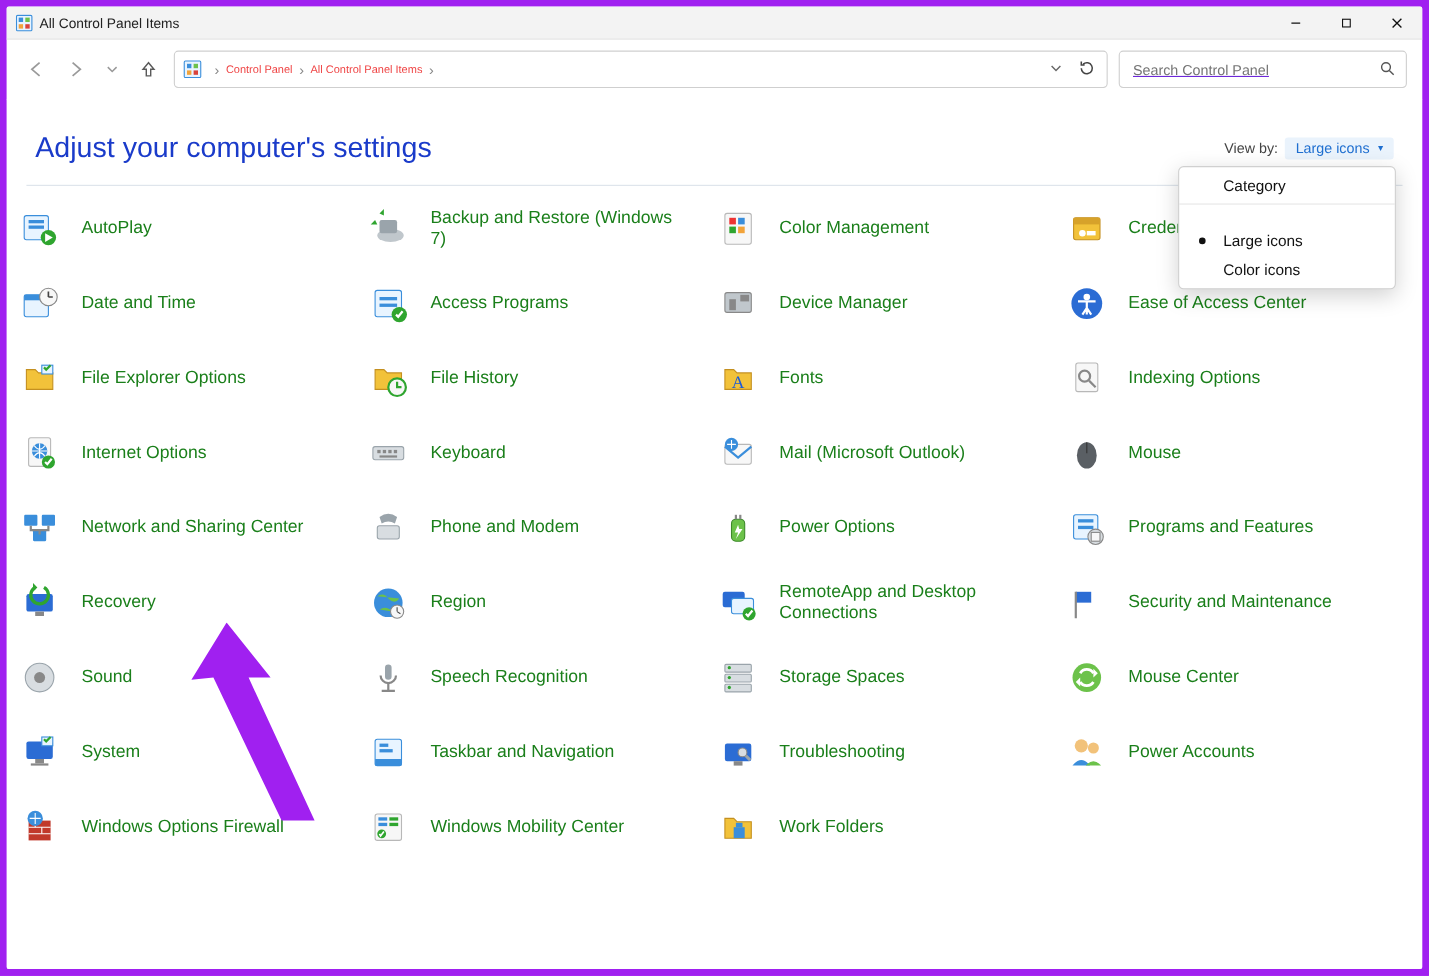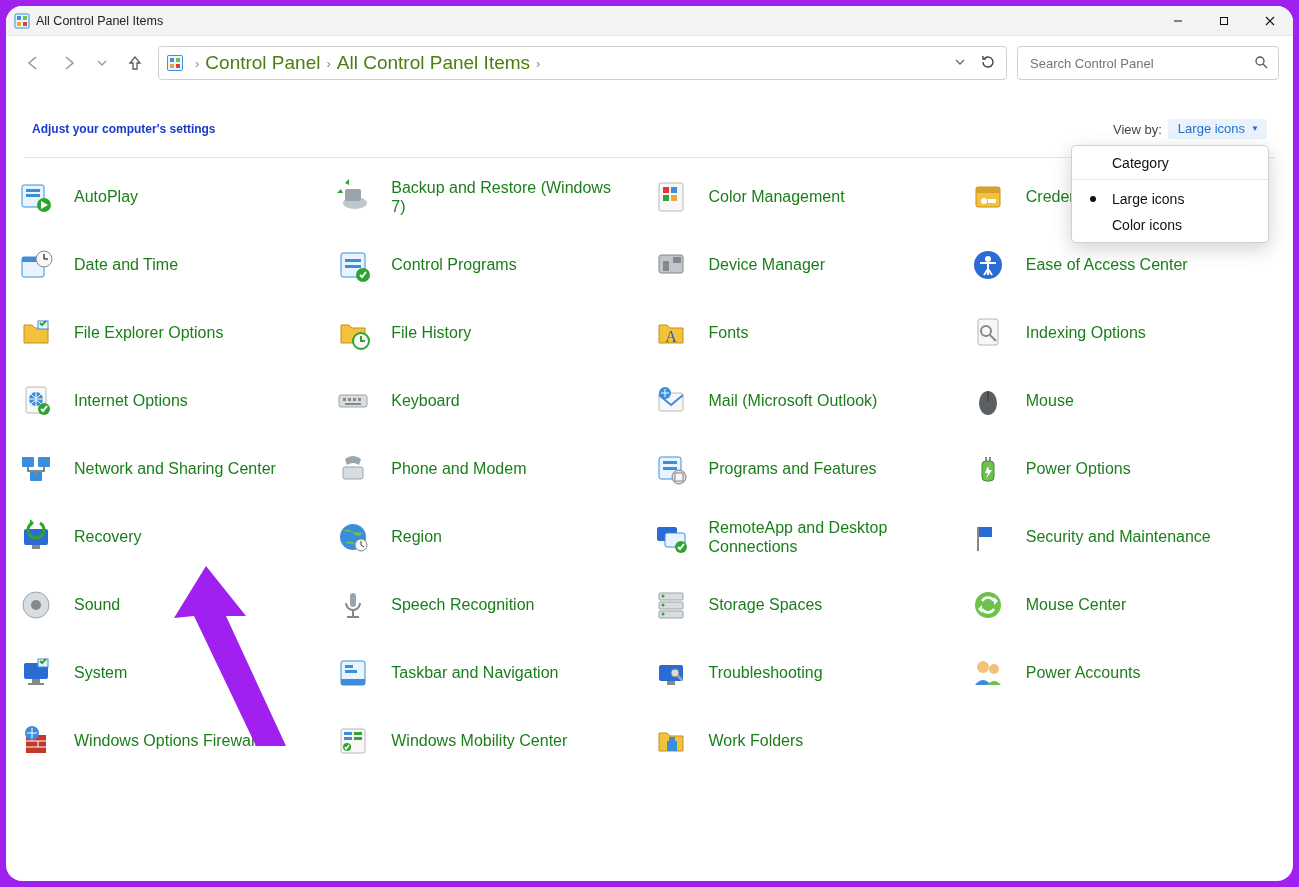--- a/index.html
+++ b/index.html
@@ -13,21 +13,21 @@
   
   .frame {
     background: #a020f0;
     padding: 6px;
     width: 1299px; height: 887px;
     position: relative;
   }
   .window {
     background: #fff;
     width: 100%; height: 100%;
-    border-radius: 16px;
+    border-radius: 2px;
     overflow: hidden;
     display: flex;
     flex-direction: column;
     position: relative;
   }
   
   .titlebar {
     height: 30px;
     background: #f3f3f3;
     border-bottom: 1px solid #e5e5e5;
@@ -74,44 +74,44 @@
     border-radius: 4px;
     height: 34px;
     display: flex; align-items: center;
     padding: 0 4px 0 6px;
   }
   .address-bar .bc-icon {
     width: 20px; height: 20px; margin-right: 4px;
     display:inline-flex; align-items:center; justify-content:center;
   }
   .address-bar .sep { color:#888; margin: 0 6px; font-size:13px; }
-  .address-bar .crumb { color:#4d7c0f; font-size:19px; }
+  .address-bar .crumb { color:#ef4444; font-size:10px; }
   .address-bar .tail { margin-left:auto; display:flex; align-items:center; gap:14px; color:#555; padding-right:6px; }
   .search-box {
     width: 262px; height: 34px;
     border: 1px solid #cfcfcf;
     border-radius: 4px;
     display: flex; align-items: center;
     padding: 0 10px;
     color:#555;
   }
   .search-box input {
-    flex:1; border:0; outline:0; font-size:13px; color:#4d7c0f; background:transparent;
+    flex:1; border:0; outline:0; font-size:13px; color:#6d28d9; background:transparent;text-decoration:underline;
   }
   .search-box .mag { color:#555; font-size:13px; }
 
   
   .content-header {
     display:flex; align-items:center; justify-content:space-between;
     padding: 28px 26px 4px 26px;
   }
   .content-header h1 {
     margin:0;
-    font-weight:700;
-    font-size: 12px;
+    font-weight:400;
+    font-size: 26px;
     color: #1a3bca;
   }
   .viewby-wrap { display:flex; align-items:center; gap:6px; font-size:13px; position:relative; }
   .viewby-label { color:#444; }
   .viewby-value {
     color:#1f6fd0;
     background:#eaf3fc;
     border-radius:3px;
     padding: 2px 8px 3px 10px;
     display:flex; align-items:center; gap:6px;
@@ -126,21 +126,21 @@
     border-radius:5px;
     box-shadow: 0 6px 20px rgba(0,0,0,0.18);
     padding: 4px 0;
     z-index: 50;
   }
   .viewby-menu .mi {
     font-size:14px; color:#111;
     padding: 5px 14px 5px 40px;
     position:relative;
   }
-  .viewby-menu .mi.sep-after { border-bottom:1px solid #e6e6e6; padding-bottom:8px; margin-bottom:6px; }
+  .viewby-menu .mi.sep-after { border-bottom:1px solid #e6e6e6; padding-bottom:8px; margin-bottom:20px; }
   .viewby-menu .mi .bullet {
     position:absolute; left:18px; top:50%; transform:translateY(-50%);
     width:6px; height:6px; background:#111; border-radius:50%;
   }
 
   .divider {
     margin: 14px 18px 0 18px;
     border-top: 1px solid #dce3ea;
   }
 
@@ -365,21 +365,21 @@
         <div class="item">
           <span class="ico">
             <svg width="36" height="36" viewBox="0 0 36 36">
               <rect x="6" y="6" width="24" height="24" rx="2" fill="#e8f4ff" stroke="#3a8edb"></rect>
               <rect x="10" y="12" width="16" height="3" fill="#3a8edb"></rect>
               <rect x="10" y="18" width="16" height="3" fill="#3a8edb"></rect>
               <circle cx="28" cy="28" r="7" fill="#2fa52f"></circle>
               <path d="M25 28 L27 30 L31 25" fill="none" stroke="#fff" stroke-width="2"></path>
             </svg>
           </span>
-          <span class="label">Control Programs</span>
+          <span class="label">Access Programs</span>
         </div>
         <div class="item">
           <span class="ico">
             <svg width="36" height="36" viewBox="0 0 36 36">
               <rect x="6" y="8" width="24" height="18" rx="2" fill="#c0c7cc" stroke="#888"></rect>
               <rect x="10" y="14" width="6" height="10" fill="#888"></rect>
               <rect x="20" y="10" width="8" height="6" fill="#888"></rect>
             </svg>
           </span>
           <span class="label">Device Manager</span>
@@ -494,39 +494,39 @@
             <svg width="36" height="36" viewBox="0 0 36 36">
               <rect x="8" y="16" width="20" height="12" rx="2" fill="#d8dde1" stroke="#9aa4ab"></rect>
               <path d="M10 8 Q18 2 26 8 L24 14 Q18 10 12 14 Z" fill="#9aa4ab"></path>
             </svg>
           </span>
           <span class="label">Phone and Modem</span>
         </div>
         <div class="item">
           <span class="ico">
             <svg width="36" height="36" viewBox="0 0 36 36">
+              <rect x="12" y="10" width="12" height="20" rx="4" fill="#6cc24a" stroke="#3d8a2a"></rect>
+              <rect x="15" y="6" width="2" height="4" fill="#888"></rect>
+              <rect x="19" y="6" width="2" height="4" fill="#888"></rect>
+              <path d="M18 15 L15 22 H18 L16 28 L22 19 H19 Z" fill="#fff"></path>
+            </svg>
+          </span>
+          <span class="label">Power Options</span>
+        </div>
+        <div class="item">
+          <span class="ico">
+            <svg width="36" height="36" viewBox="0 0 36 36">
               <rect x="6" y="6" width="22" height="22" rx="2" fill="#e8f4ff" stroke="#3a8edb"></rect>
               <rect x="10" y="10" width="14" height="3" fill="#3a8edb"></rect>
               <rect x="10" y="16" width="14" height="3" fill="#3a8edb"></rect>
               <circle cx="26" cy="26" r="7" fill="#d8dde1" stroke="#888"></circle>
               <rect x="22" y="22" width="8" height="8" fill="#f7f7f7" stroke="#888"></rect>
             </svg>
           </span>
           <span class="label">Programs and Features</span>
-        </div>
-        <div class="item">
-          <span class="ico">
-            <svg width="36" height="36" viewBox="0 0 36 36">
-              <rect x="12" y="10" width="12" height="20" rx="4" fill="#6cc24a" stroke="#3d8a2a"></rect>
-              <rect x="15" y="6" width="2" height="4" fill="#888"></rect>
-              <rect x="19" y="6" width="2" height="4" fill="#888"></rect>
-              <path d="M18 15 L15 22 H18 L16 28 L22 19 H19 Z" fill="#fff"></path>
-            </svg>
-          </span>
-          <span class="label">Power Options</span>
         </div>
         <div class="item">
           <span class="ico">
             <svg width="36" height="36" viewBox="0 0 36 36">
               <rect x="6" y="10" width="24" height="16" rx="2" fill="#2b6cd4"></rect>
               <rect x="14" y="26" width="8" height="4" fill="#888"></rect>
               <path d="M22 4 A8 8 0 1 1 14 4" fill="none" stroke="#2fa52f" stroke-width="3"></path>
               <polygon points="12,0 16,4 12,8" fill="#2fa52f"></polygon>
             </svg>
           </span>

